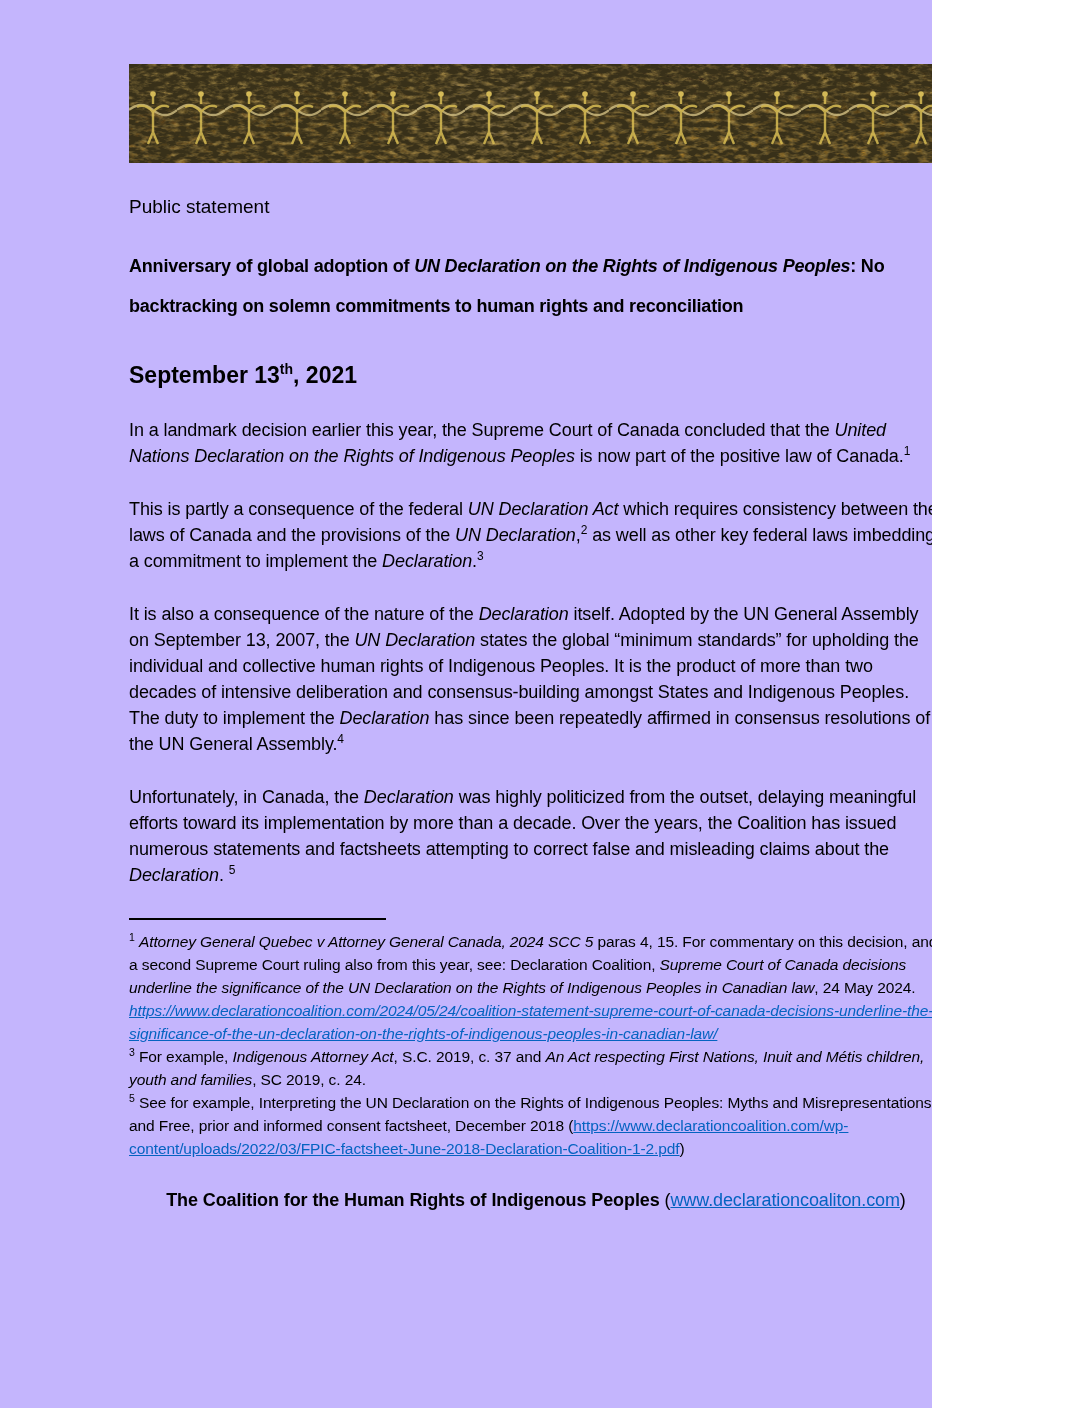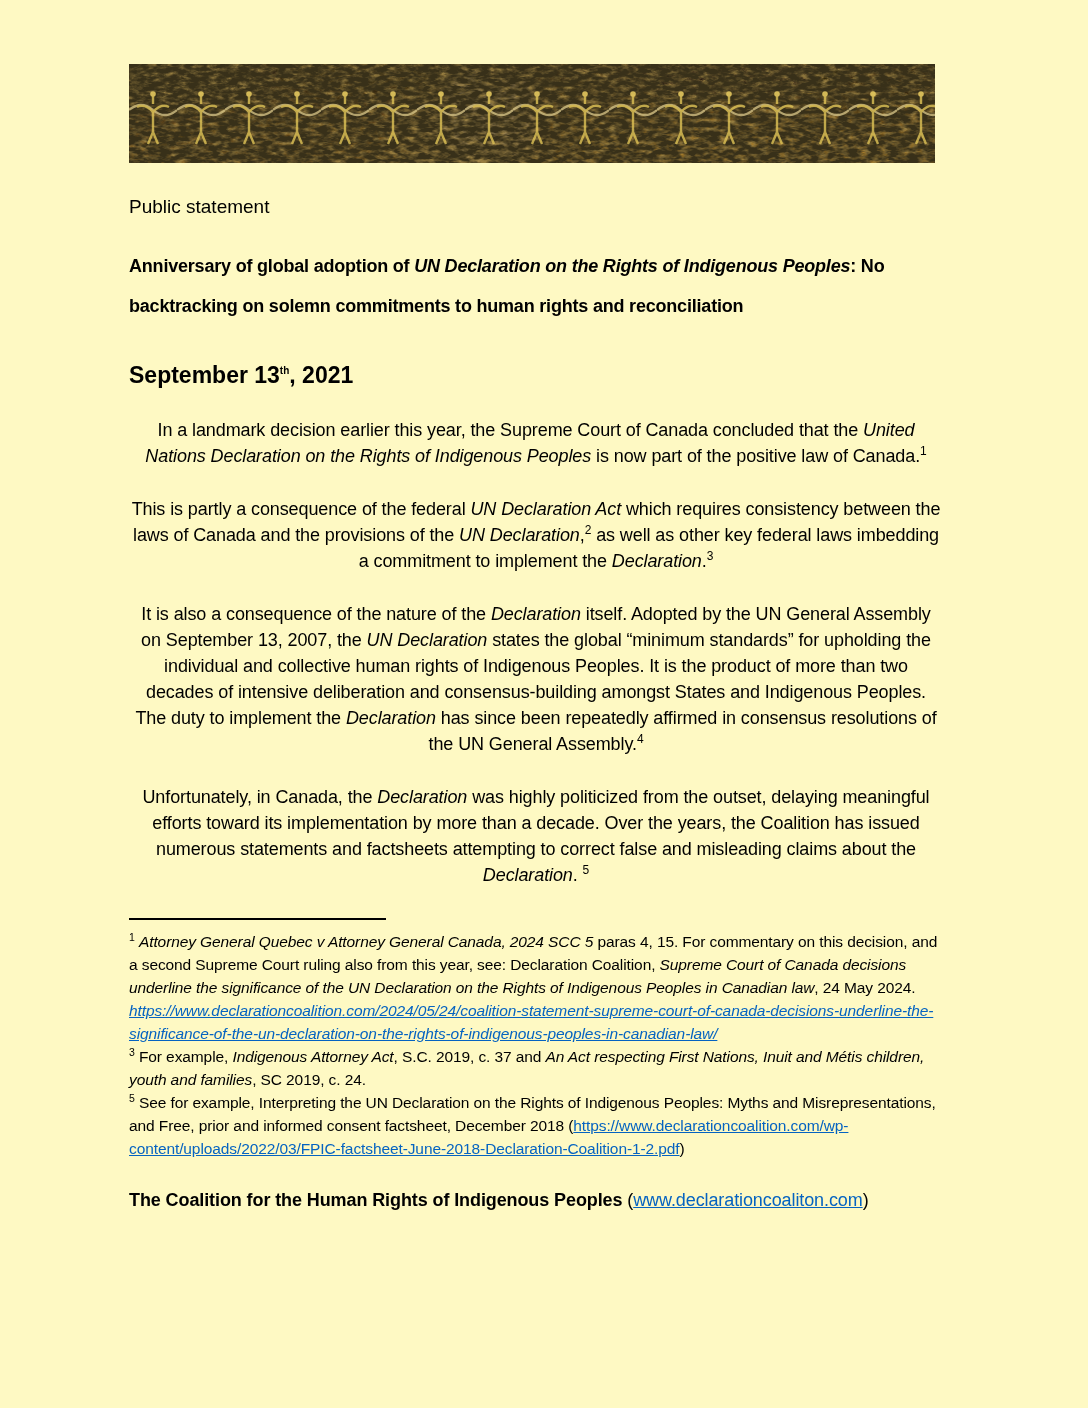--- a/index.html
+++ b/index.html
@@ -1,19 +1,19 @@
 <!DOCTYPE html>
 <html style="--link-color: #0563C1;"><head>
 <meta charset="utf-8">
 <style>
   html,body { margin:0; padding:0; background:#ffffff; }
   .page {
     position:relative;
-    width:1088px; height:1408px;
-    background:#fef9c3;
+    width:932px; height:1408px;
+    background:#c4b5fd;
     color:#000000;
     font-family:"Liberation Sans", sans-serif;
     overflow:hidden;
   }
   .banner {
     position:absolute; left:129px; top:64px;
     width:806px; height:99px;
     display:block;
   }
   .content {
@@ -23,24 +23,24 @@
   .kicker { font-size:19px; line-height:26px; margin:0; }
   .title {
     font-size:18px; line-height:40px; font-weight:700;
     margin:26px 0 0 0; letter-spacing:-0.2px;
   }
   .title .i { font-style:italic; }
   .date-heading {
     font-size:23px; line-height:30px; font-weight:700;
     margin:34px 0 0 0;
   }
-  .date-heading sup { font-size:10px; line-height:0; }
+  .date-heading sup { font-size:14px; line-height:0; }
   p.body {
     font-size:18px; line-height:26px;
-    margin:27px 0 0 0; letter-spacing:-0.1px;text-align:center;
+    margin:27px 0 0 0; letter-spacing:-0.1px;
   }
   p.body sup { font-size:12px; line-height:0; }
   .i { font-style:italic; }
   .b { font-weight:700; }
   .footnotes { margin-top:30px; }
   .fn-rule {
     width:257px; height:0;
     border-top:2px solid #000;
     margin:0 0 10px 0;
   }
@@ -50,21 +50,21 @@
   }
   p.fn sup { font-size:10.5px; line-height:0; }
   a.link {
     color:var(--link-color,#0563C1);
     text-decoration:underline;
     overflow-wrap:anywhere;
     cursor:pointer;
   }
   .footer-line {
     font-size:18px; line-height:26px;
-    margin-top:27px; letter-spacing:-0.1px;
+    margin-top:27px; letter-spacing:-0.1px;text-align:center;
   }
 </style>
 </head>
 <body>
 
 <div class="page">
 
   <svg class="banner" viewBox="0 0 806 99" preserveAspectRatio="none" aria-hidden="true">
     <defs>
       <linearGradient id="gv" x1="0" y1="0" x2="0" y2="1">

